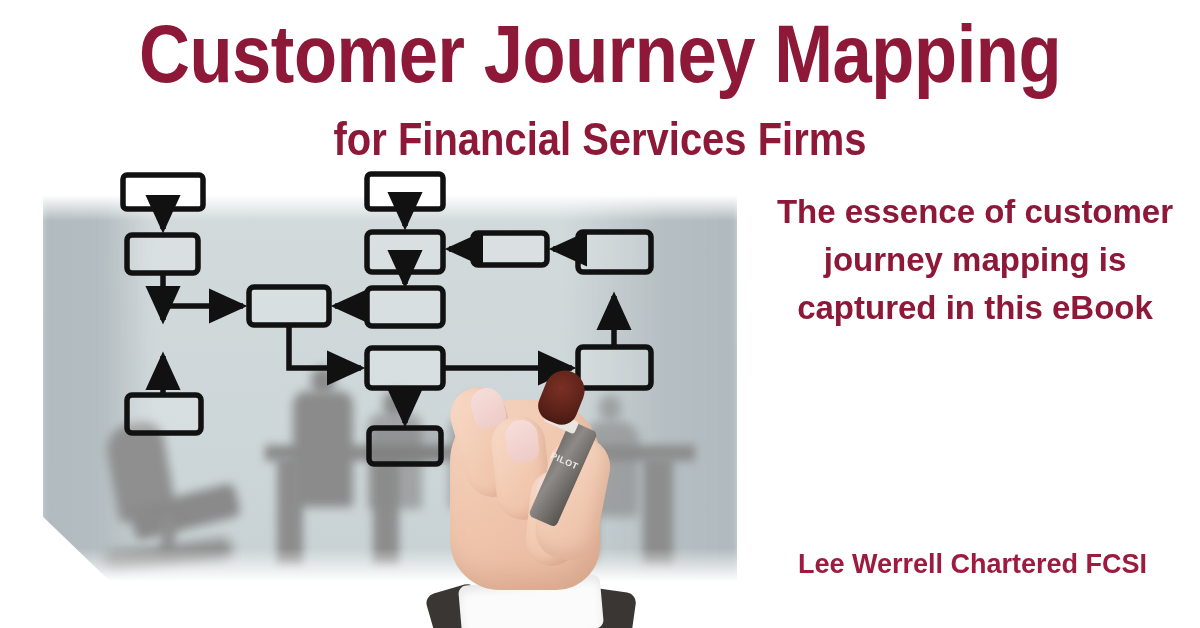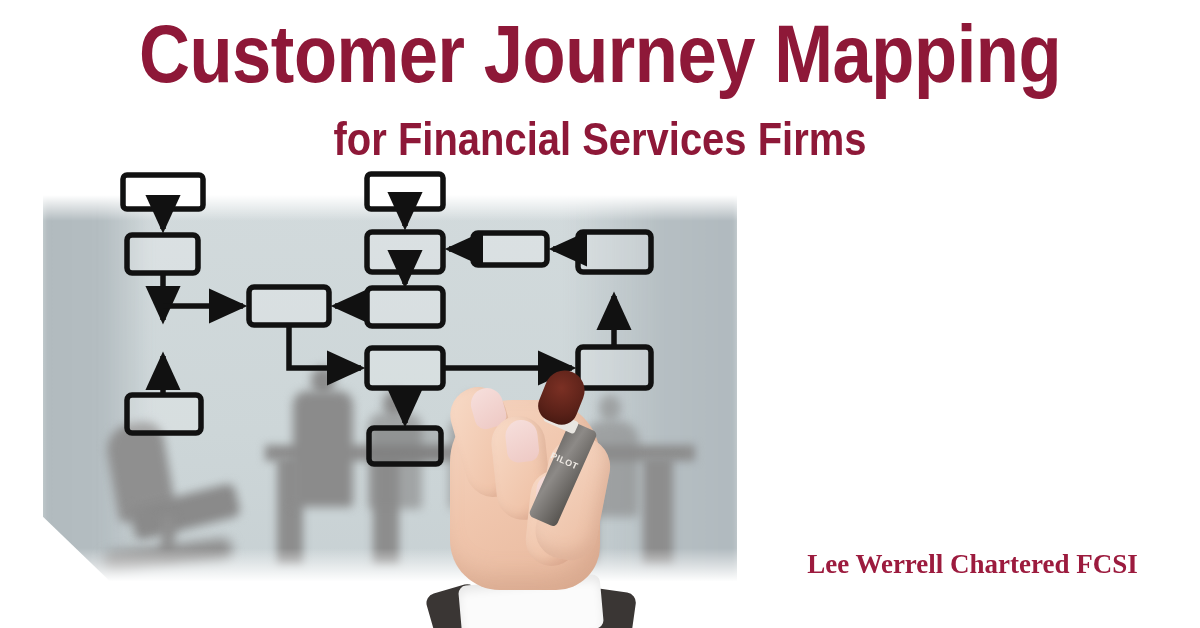--- a/index.html
+++ b/index.html
@@ -66,21 +66,21 @@
     font-size: 33px;
     line-height: 48px;
     color: #8E1838;
   }
   .byline {
     position: absolute;
     left: 750px;
     top: 548px;
     width: 445px;
     text-align: center;
-    font-family: Liberation Serif, serif;
+    font-family: Liberation Sans, sans-serif;
     font-weight: 700;
     font-size: 27px;
     line-height: 32px;
     color: #9C1B3E;
     white-space: nowrap;
   }
 
   
   .photo {
     position: absolute;
@@ -413,15 +413,16 @@
       <path d="M473,249 L449,249" marker-end="url(#ah)"></path>
       <path d="M578,249 L553,249" marker-end="url(#ah)"></path>
       <path d="M614,347 L614,296" marker-end="url(#ah)"></path>
 
       <path d="M443,368 L572,368" marker-end="url(#ah)"></path>
     </g>
   </svg>
 
   <div class="title">Customer Journey Mapping</div>
   <div class="subtitle">for Financial Services Firms</div>
+  <div class="pitch">The essence of customer journey mapping is captured in this eBook</div>
   <div class="byline">Lee Werrell Chartered FCSI</div>
 
 </div>
 
 </body></html>

